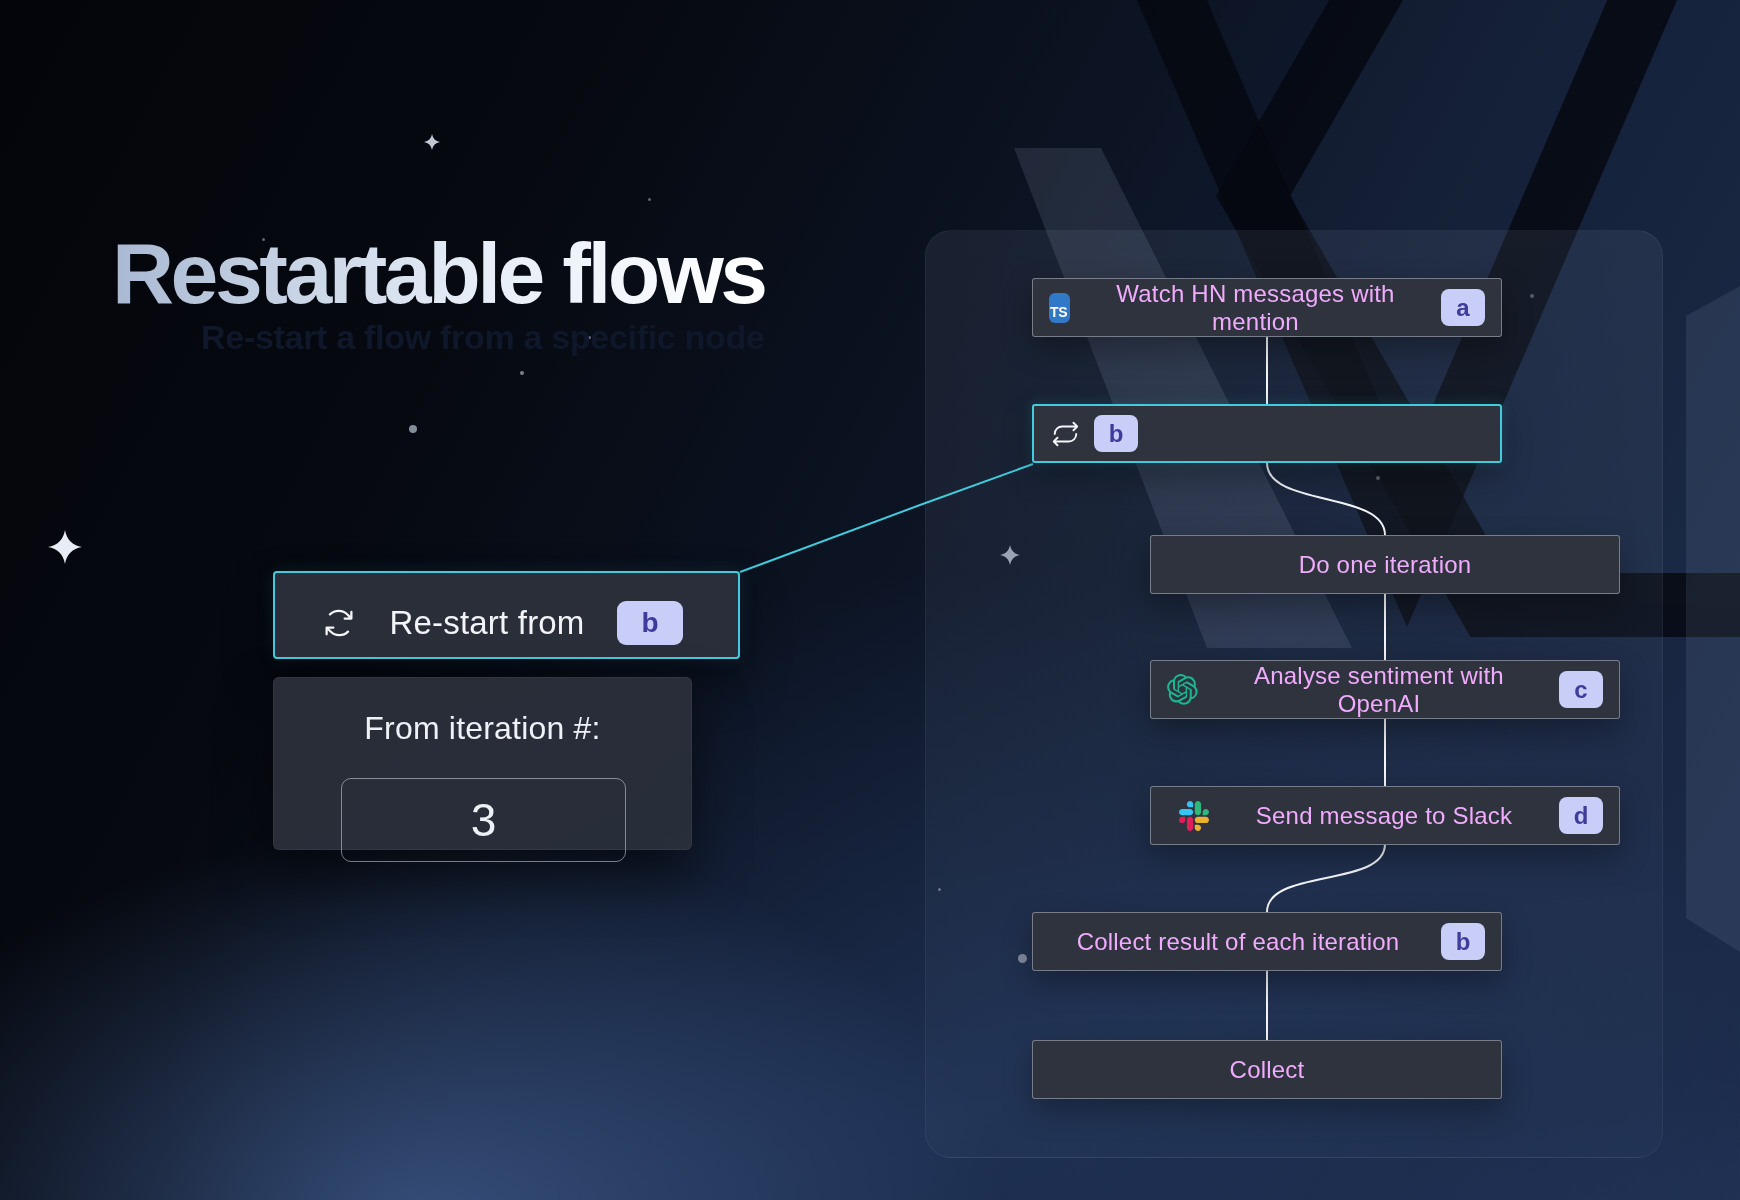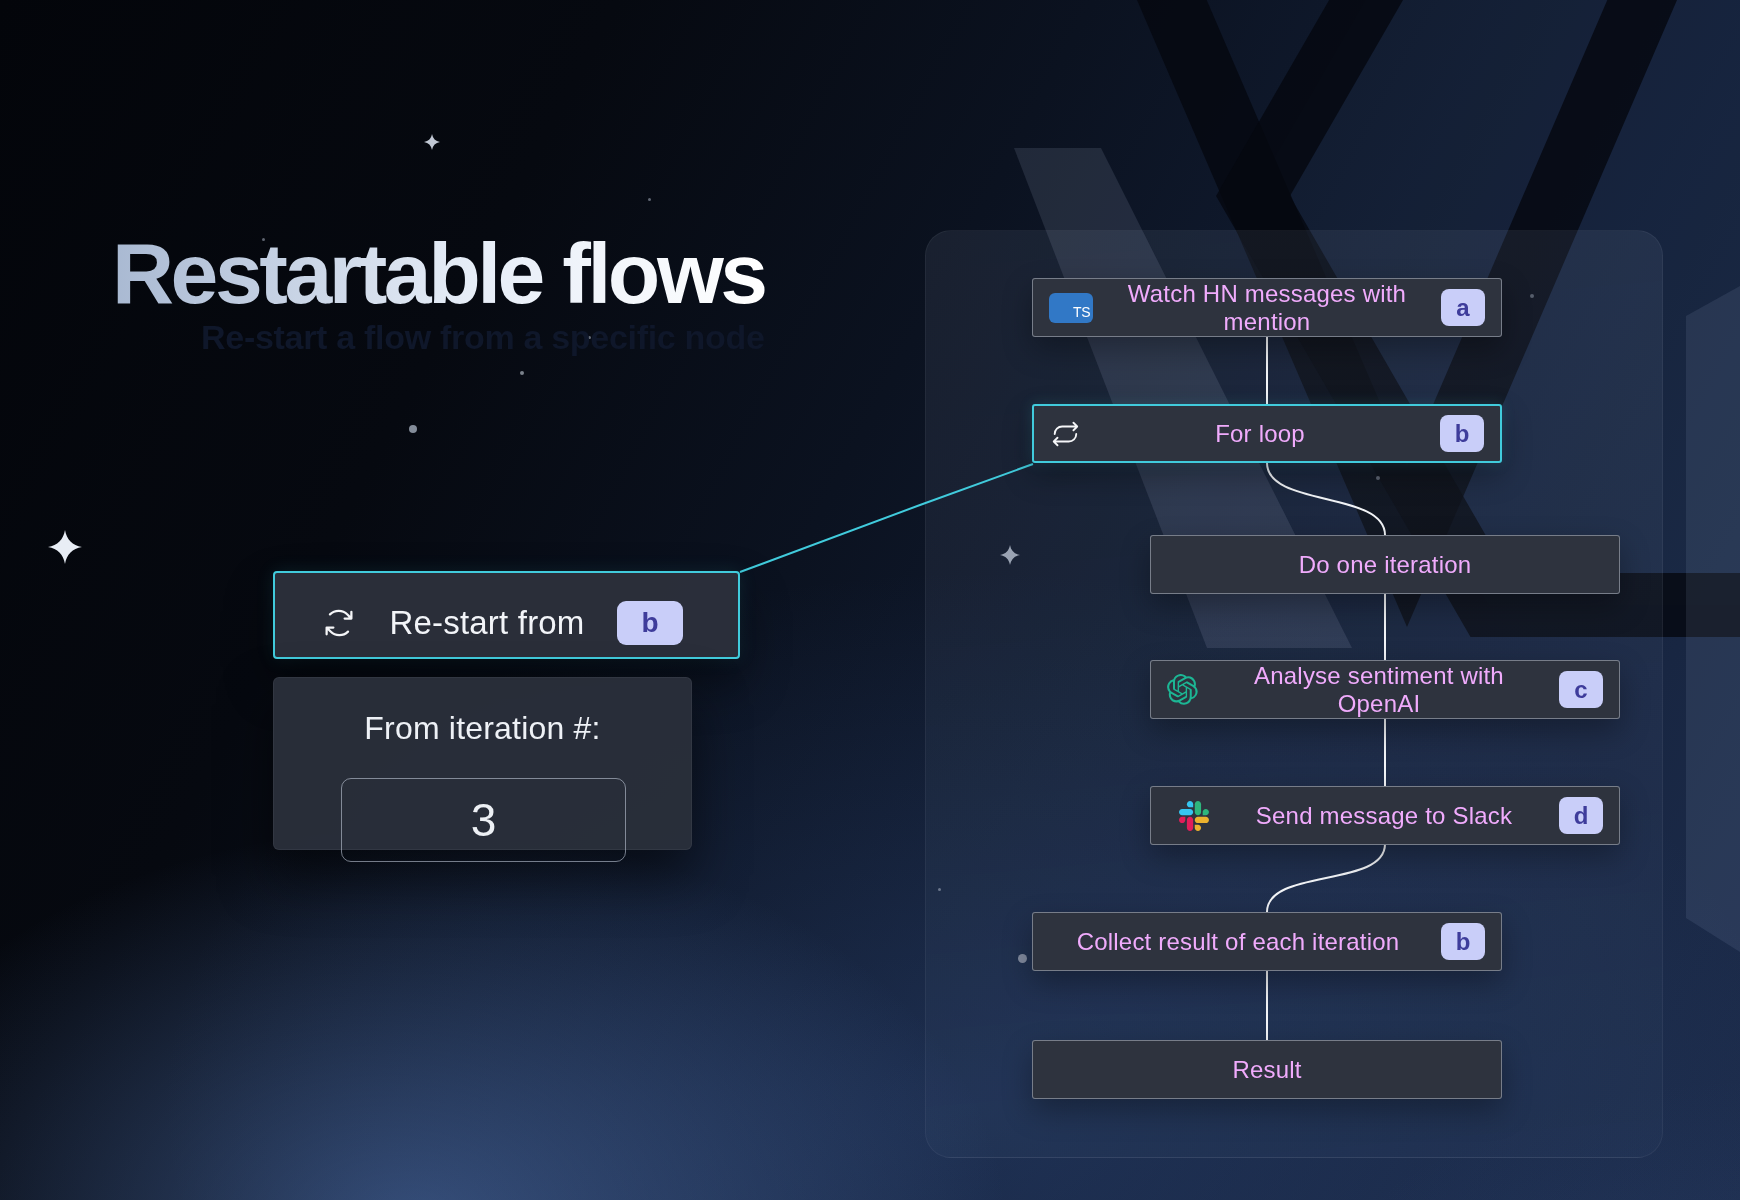--- a/index.html
+++ b/index.html
@@ -63,24 +63,24 @@
   .node .label{flex:1;text-align:center;font-size:24px;color:#f0abfc;letter-spacing:0.2px;}
   .node.teal{border:2px solid var(--accent-teal);box-shadow:0 12px 30px rgba(0,0,0,0.30),0 0 14px rgba(65,203,220,0.18);}
   .badge{
     width:44px;height:37px;border-radius:8px;flex:0 0 auto;
     background:var(--badge-bg);color:var(--badge-text);
     font-size:24px;font-weight:bold;
     display:flex;align-items:center;justify-content:center;
   }
   .icon-slot{flex:0 0 auto;display:flex;align-items:center;justify-content:center;}
   .ts-icon{
-    width:44px;height:30px;border-radius:6px;background:var(--ts-blue);
+    width:21px;height:30px;border-radius:6px;background:var(--ts-blue);
     display:flex;align-items:flex-end;justify-content:flex-end;
     padding:4px 3px;
-    color:#fff;font-size:14px;font-weight:normal;letter-spacing:-0.5px;line-height:1;
+    color:#fff;font-size:14px;font-weight:bold;letter-spacing:-0.5px;line-height:1;
   }
   .n1{left:1032px;top:278px;}
   .n2{left:1032px;top:404px;}
   .n3{left:1150px;top:535px;}
   .n4{left:1150px;top:660px;}
   .n5{left:1150px;top:786px;padding-left:28px;}
   .n6{left:1032px;top:912px;}
   .n7{left:1032px;top:1040px;}
 
   
@@ -175,21 +175,20 @@
     <span class="label">Watch HN messages with mention</span>
     <span class="badge">a</span>
   </div>
 
   <div class="node n2 teal">
     <span class="icon-slot">
       <svg width="30" height="30" viewBox="0 0 256 256">
           <path fill="#F5F6F8" d="M232,128a72,72,0,0,1-72,72H51.31l18.35,18.34a8,8,0,0,1-11.32,11.32l-32-32a8,8,0,0,1,0-11.32l32-32a8,8,0,0,1,11.32,11.32L51.31,184H160a56,56,0,0,0,56-56,8,8,0,0,1,16,0ZM40,136a8,8,0,0,0,8-8,56,56,0,0,1,56-56H212.69l-18.35,18.34a8,8,0,0,0,11.32,11.32l32-32a8,8,0,0,0,0-11.32l-32-32a8,8,0,0,0-11.32,11.32L212.69,56H104a72,72,0,0,0-72,72A8,8,0,0,0,40,136Z"></path>
         </svg>
     </span>
-    <span class="label">For loop</span>
     <span class="badge">b</span>
   </div>
 
   <div class="node n3">
     <span class="label">Do one iteration</span>
   </div>
 
   <div class="node n4">
     <span class="icon-slot">
       <svg width="32" height="32" viewBox="0 0 25 25">
@@ -216,21 +215,21 @@
     <span class="label">Send message to Slack</span>
     <span class="badge">d</span>
   </div>
 
   <div class="node n6">
     <span class="label">Collect result of each iteration</span>
     <span class="badge">b</span>
   </div>
 
   <div class="node n7">
-    <span class="label">Result</span>
+    <span class="label">Collect</span>
   </div>
 
   <div class="restart-box">
     <span class="icon-slot">
       <svg width="36" height="36" viewBox="0 0 256 256">
           <path fill="#F5F6F8" d="M224,48V96a8,8,0,0,1-8,8H168a8,8,0,0,1,0-16h28.69L182.06,73.37a79.56,79.56,0,0,0-56.13-23.43h-.45A79.52,79.52,0,0,0,69.59,72.71,8,8,0,0,1,58.41,61.27a96,96,0,0,1,135,.79L208,76.69V48a8,8,0,0,1,16,0ZM186.41,183.29a80,80,0,0,1-112.47-.66L59.31,168H88a8,8,0,0,0,0-16H40a8,8,0,0,0-8,8v48a8,8,0,0,0,16,0V179.31l14.63,14.63A95.43,95.43,0,0,0,130,222.06h.53a95.36,95.36,0,0,0,67.07-27.33,8,8,0,0,0-11.18-11.44Z"></path>
         </svg>
     </span>
     <span class="label">Re-start from</span>
     <span class="badge">b</span>

